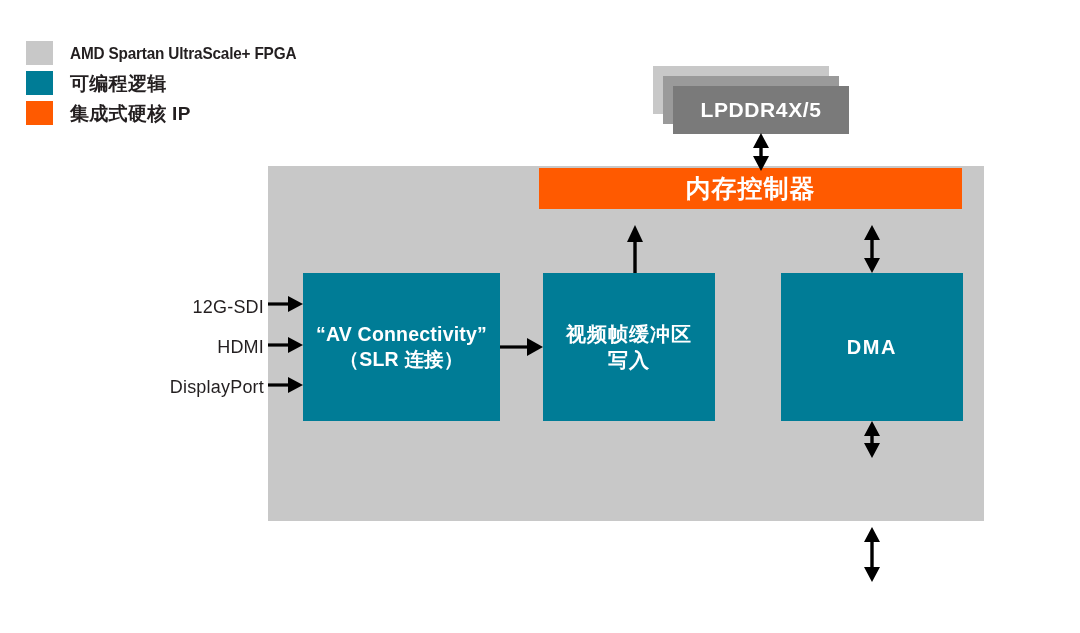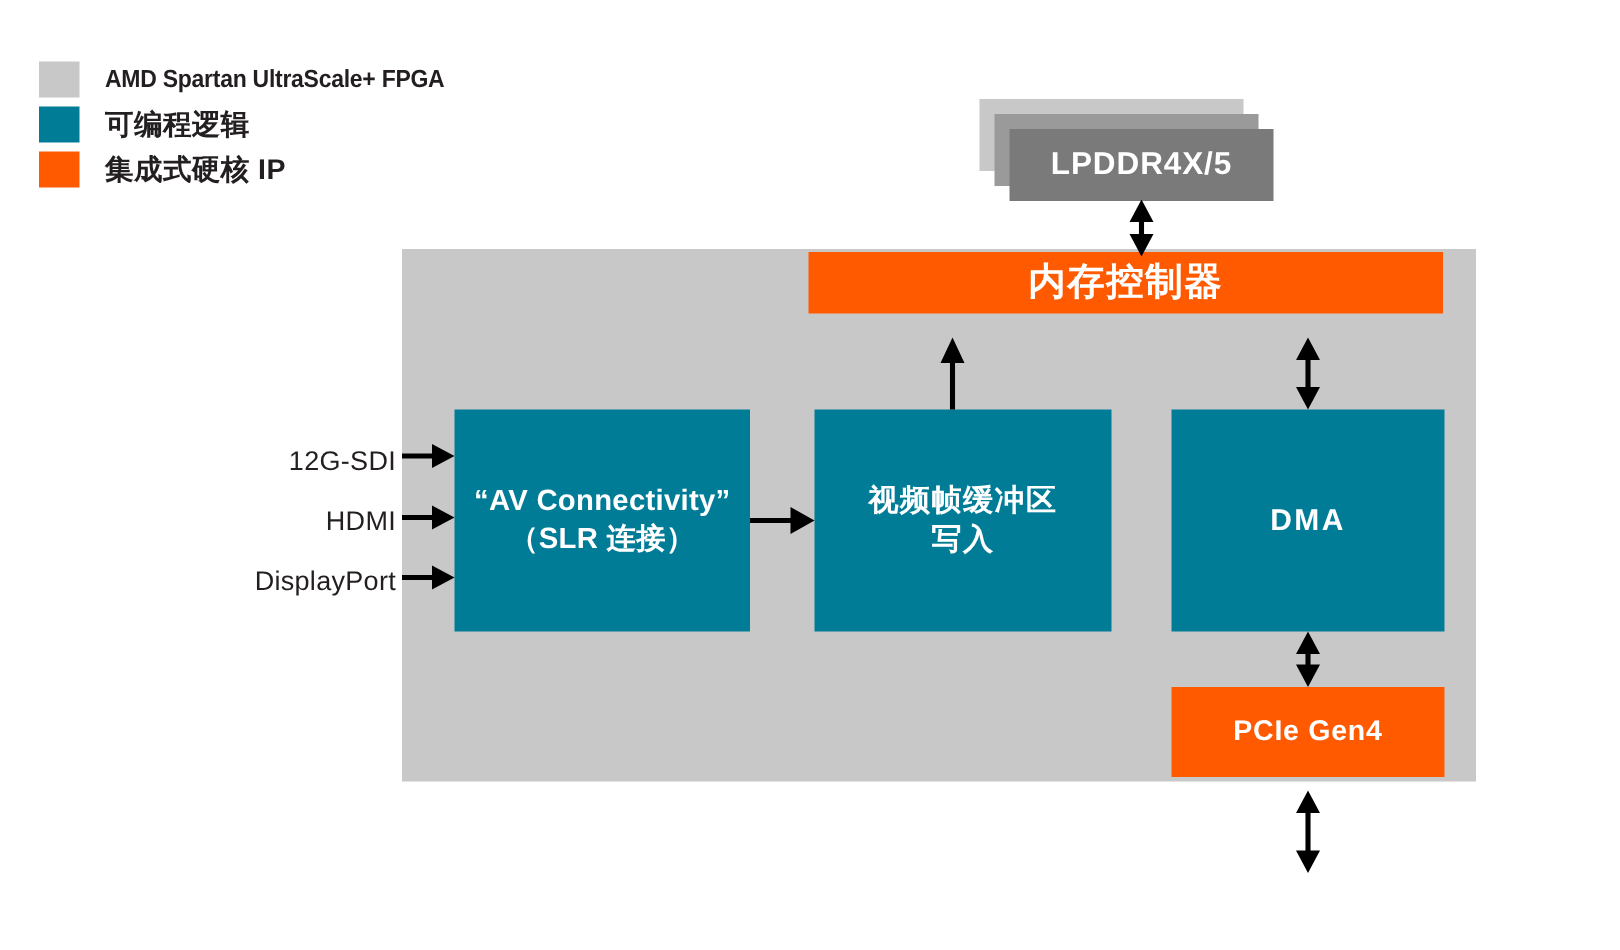--- a/index.html
+++ b/index.html
@@ -92,21 +92,21 @@
     letter-spacing: 1px;
   }
   #av-connectivity {
     left: 303px; top: 273px;
     width: 197px; height: 148px;
     font-size: 19.5px;
     letter-spacing: 0.2px;
   }
   #frame-buffer {
     left: 543px; top: 273px;
-    width: 198px; height: 148px;
+    width: 172px; height: 148px;
     font-size: 20px;
     letter-spacing: 1px;
   }
   #dma-block {
     left: 781px; top: 273px;
     width: 182px; height: 148px;
     font-size: 20px;
     letter-spacing: 1.6px;
     text-align: center;
   }
@@ -194,21 +194,20 @@
 
   <div class="block block-teal" id="frame-buffer">
     <div>
       <div>视频帧缓冲区</div>
       <div>写入</div>
     </div>
   </div>
 
   <div class="block block-teal" id="dma-block">DMA</div>
 
-  <div class="block block-orange" id="pcie-block">PCIe Gen4</div>
 
   <div class="port-label" id="label-sdi">12G-SDI</div>
   <div class="port-label" id="label-hdmi">HDMI</div>
   <div class="port-label" id="label-dp">DisplayPort</div>
 
   <svg id="arrows" viewBox="0 0 1080 633">
     <defs>
       <marker id="ah-up" markerWidth="10" markerHeight="9" refX="5" refY="8.6" orient="auto-start-reverse" markerUnits="userSpaceOnUse">
         <path d="M5,0 L10,8.6 L0,8.6 Z" fill="#000000"></path>
       </marker>

